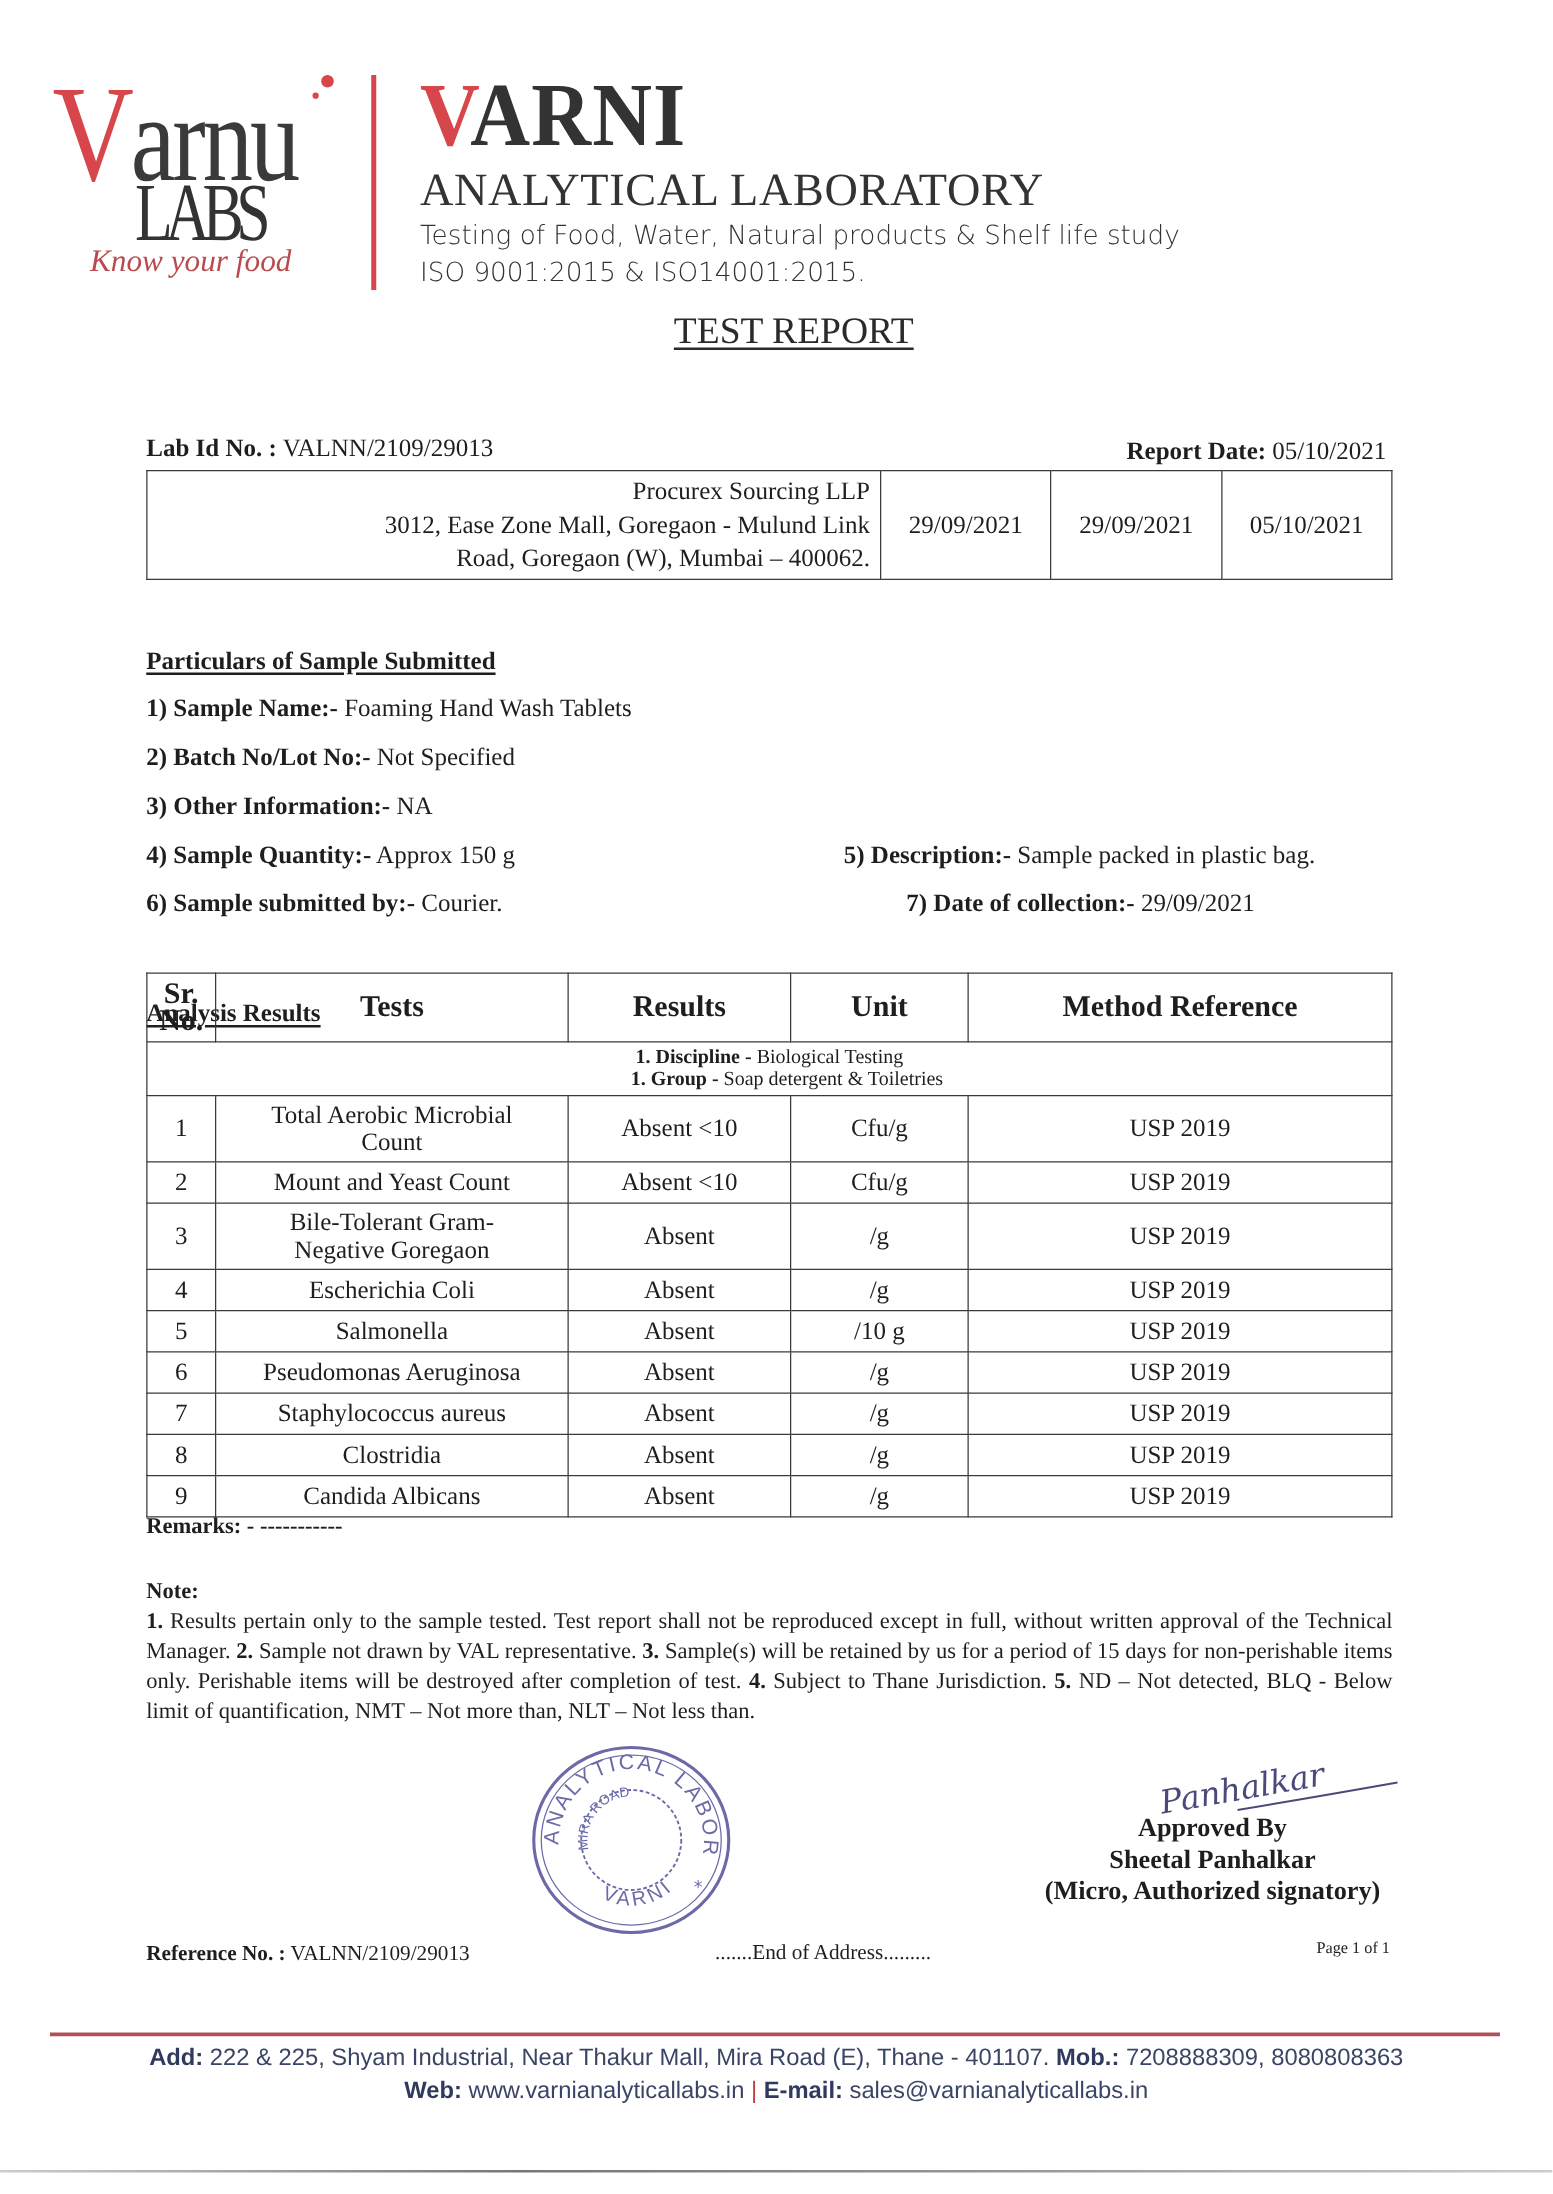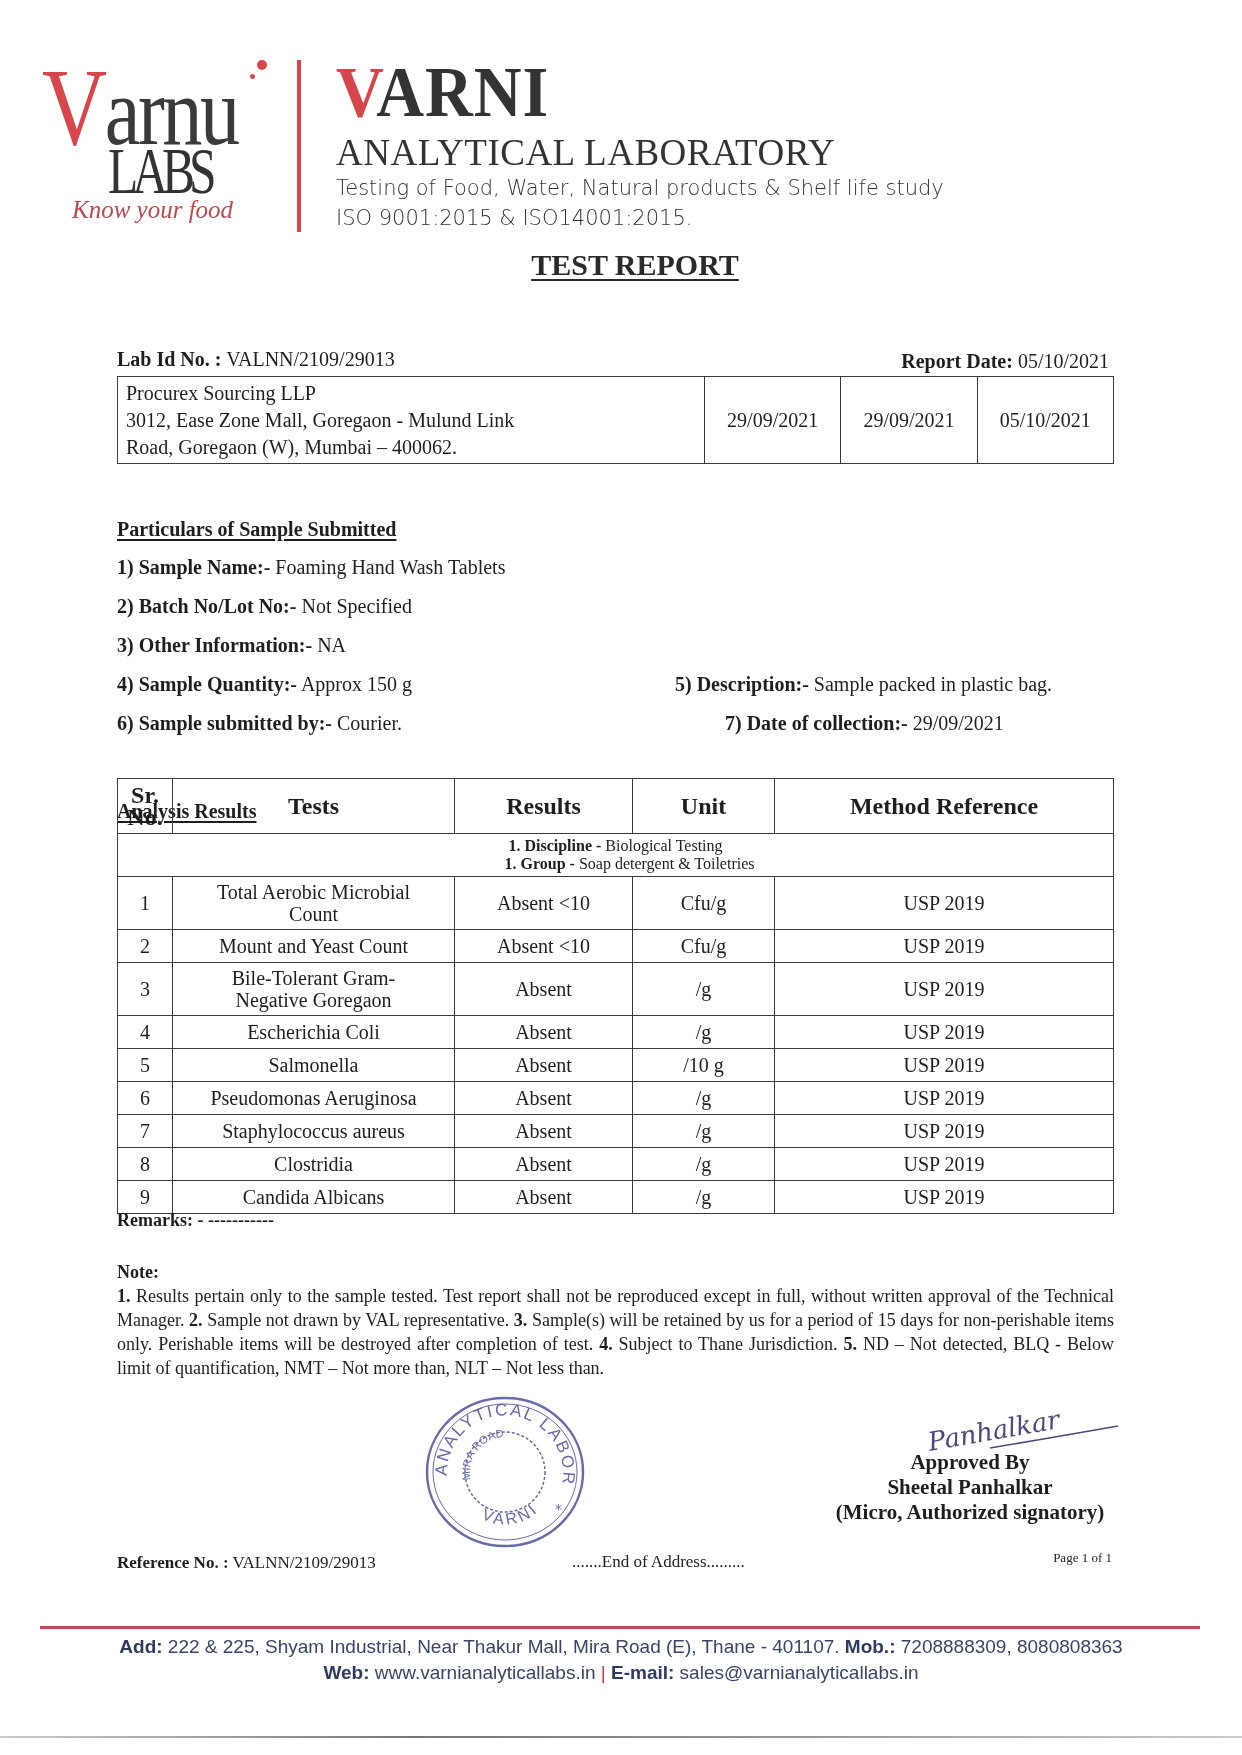--- a/index.html
+++ b/index.html
@@ -19,36 +19,36 @@
   .logo-divider { left:297px; top:60px; width:4px; height:172px; background:#d6464b; }
 
   .brand-title { left:336px; top:56px; font-size:72px; font-weight:bold; color:#333; letter-spacing:1px;
                  transform:scaleX(0.92); transform-origin:left top; line-height:1; }
   .brand-title .red { color:#d6464b; }
   .brand-sub { left:336px; top:131px; font-size:37px; color:#333; letter-spacing:0.5px; white-space:nowrap; }
   .brand-tag1 { left:336px; top:176px; font-family:"DejaVu Sans", sans-serif; font-size:21px; color:#333; white-space:nowrap; font-weight:300;}
   .brand-tag2 { left:336px; top:206px; font-family:"DejaVu Sans", sans-serif; font-size:21px; color:#333; white-space:nowrap; font-weight:300;}
 
   .report-title { left:0; width:1242px; top:248px; text-align:center; }
-  .report-title span { font-size:30px; font-weight:bold; text-decoration:underline; text-underline-offset:4px;
+  .report-title span { font-size:30px; font-weight:normal; text-decoration:underline; text-underline-offset:4px;
                        text-decoration-thickness:2px; color:#2a2a2a;margin-left:28px; }
 
   
   .labid { left:117px; top:348px; font-size:20px; white-space:nowrap; }
   .repdate { right:133px; top:350px; font-size:20px; white-space:nowrap; }
   b { font-weight:bold; }
 
   table { border-collapse:collapse; font-family:"Liberation Serif", serif; color:#1e1e1e; }
   td, th { border:1.5px solid #3a3a3a; }
 
   
   .client { left:117px; top:376px; width:997px; }
   .client th { font-size:19px; font-weight:bold; height:30px; padding:0 6px; text-align:center; white-space:nowrap; }
   .client td { font-size:20px; height:82px; text-align:center; vertical-align:middle; }
-  .client td.addr { text-align:left; padding:2px 8px; line-height:27px; }
+  .client td.addr { text-align:right; padding:2px 8px; line-height:27px; }
 
   
   .part-title { left:117px; top:518px; font-size:20px; font-weight:bold; text-decoration:underline; text-underline-offset:3px; }
   .pline { font-size:20px; white-space:nowrap; }
 
   .ar-title { left:117px; top:752px; font-size:20px; font-weight:bold; text-decoration:underline; text-underline-offset:3px;margin-top:48px; }
 
   
   .results { left:117px; top:778px; width:997px; }
   .results th { font-size:24px; font-weight:bold; height:52px; text-align:center; line-height:22px; }

